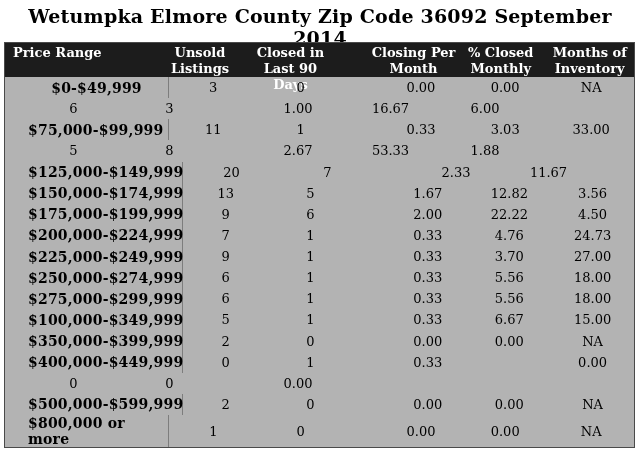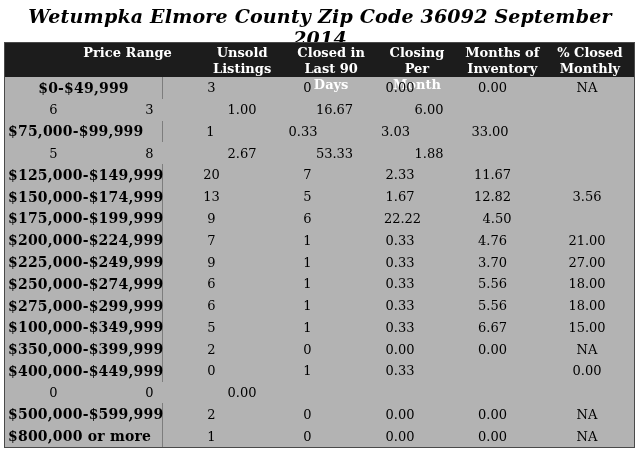--- a/index.html
+++ b/index.html
@@ -20,21 +20,20 @@
     position: absolute;
     top: 5px;
     left: 0;
     width: 100%;
     margin: 0;
     text-align: center;
     font-size: 19px;
     font-weight: bold;
     letter-spacing: 0.2px;
     color: #000000;
-    font-style: italic;
   }
   .table {
     position: absolute;
     left: 4px;
     top: 42px;
     width: 629px;
     border: 1px solid #4a4a4a;
     box-sizing: content-box;
   }
   .thead {
@@ -50,37 +49,37 @@
     line-height: 16px;
     padding-top: 2px;
     text-align: center;
     white-space: pre-line;
   }
   .tbody {
     display: flex;
     flex-direction: column;
     height: 370px;
     background: #b3b3b3;
+    padding-left: 20px;
   }
   .trow {
     flex: 1;
     display: flex;
     align-items: center;
   }
   .cell { box-sizing: border-box; }
   .c0 { width: 158px; }
   .c1 { width: 97px; }
   .c2 { width: 95px; }
-  .c3 { width: 90px; }
+  .c3 { width: 90px; margin-left: 36px; }
   .c4 { width: 95px; }
   .c5 { width: 94px; }
   .hcell.c0 {
-    text-align: center;
+    text-align: left;
     padding-left: 8px;
-    margin-left: 45px;
   }
   .trow .c0 {
     align-self: stretch;
     display: flex;
     align-items: center;
     border-right: 1px solid #7d7d7d;
     font-weight: bold;
     font-size: 14px;
     letter-spacing: 0.2px;
   }
@@ -99,43 +98,44 @@
 
   <div class="table">
     <div class="thead">
       <div class="hcell c0">Price Range</div>
       <div class="hcell c1">Unsold
 Listings</div>
       <div class="hcell c2">Closed in
 Last 90 Days</div>
       <div class="hcell c3">Closing Per
 Month</div>
+      <div class="hcell c4">% Closed
+Monthly</div>
       <div class="hcell c5">Months of
 Inventory</div>
-      <div class="hcell c4">% Closed
-Monthly</div>
     </div>
     <div class="tbody" id="tbody">
         <div class="trow">
           <div class="cell c0 center">$0-$49,999</div>
           <div class="cell c1 num">3</div>
           <div class="cell c2 num">0</div>
           <div class="cell c3 num">0.00</div>
           <div class="cell c4 num">0.00</div>
           <div class="cell c5 num">NA</div>
         </div>
         <div class="trow">
           <div class="cell c1 num">6</div>
           <div class="cell c2 num">3</div>
           <div class="cell c3 num">1.00</div>
           <div class="cell c4 num">16.67</div>
           <div class="cell c5 num">6.00</div>
         </div>
         <div class="trow">
           <div class="cell c0 left">$75,000-$99,999</div>
+          <div class="cell c1 num">11</div>
           <div class="cell c2 num">1</div>
           <div class="cell c3 num">0.33</div>
           <div class="cell c4 num">3.03</div>
           <div class="cell c5 num">33.00</div>
         </div>
         <div class="trow">
           <div class="cell c1 num">5</div>
           <div class="cell c2 num">8</div>
           <div class="cell c3 num">2.67</div>
           <div class="cell c4 num">53.33</div>
@@ -153,30 +153,31 @@
           <div class="cell c1 num">13</div>
           <div class="cell c2 num">5</div>
           <div class="cell c3 num">1.67</div>
           <div class="cell c4 num">12.82</div>
           <div class="cell c5 num">3.56</div>
         </div>
         <div class="trow">
           <div class="cell c0 left">$175,000-$199,999</div>
           <div class="cell c1 num">9</div>
           <div class="cell c2 num">6</div>
+          <div class="cell c3 num">2.00</div>
           <div class="cell c4 num">22.22</div>
           <div class="cell c5 num">4.50</div>
         </div>
         <div class="trow">
           <div class="cell c0 left">$200,000-$224,999</div>
           <div class="cell c1 num">7</div>
           <div class="cell c2 num">1</div>
           <div class="cell c3 num">0.33</div>
           <div class="cell c4 num">4.76</div>
-          <div class="cell c5 num">21.00</div>
+          <div class="cell c5 num">24.73</div>
         </div>
         <div class="trow">
           <div class="cell c0 left">$225,000-$249,999</div>
           <div class="cell c1 num">9</div>
           <div class="cell c2 num">1</div>
           <div class="cell c3 num">0.33</div>
           <div class="cell c4 num">3.70</div>
           <div class="cell c5 num">27.00</div>
         </div>
         <div class="trow">

